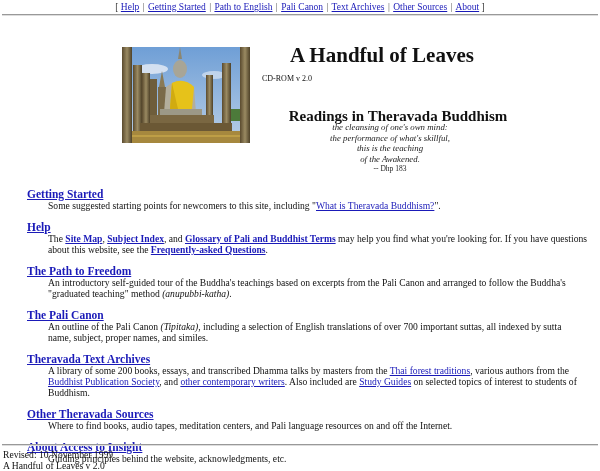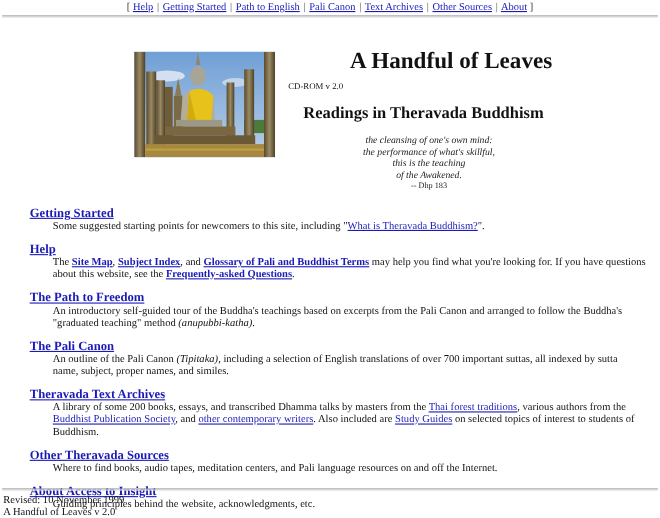--- a/index.html
+++ b/index.html
@@ -15,30 +15,30 @@
     .topnav .sep { color: #555; margin: 0 1px; }
     .hr { position: absolute; left: 2px; width: 596px; height: 0; border-top: 1px solid #999; border-bottom: 1px solid #ddd; }
     .hr.top { top: 14px; }
     .hr.bottom { top: 444px; }
 
     .hero-img {
       position: absolute; left: 122px; top: 47px; width: 128px; height: 96px;
       overflow: hidden; background: #9bb8d8;
     }
     .title {
-      position: absolute; left: 262px; top: 43px; width: 240px; text-align: right;
+      position: absolute; left: 262px; top: 43px; width: 240px; text-align: center;
       font-size: 21px; font-weight: bold; margin: 0;
     }
     .cdrom {
       position: absolute; left: 262px; top: 74px; width: 240px; text-align: left;
       font-size: 8px;
     }
     .subtitle {
       position: absolute; left: 262px; top: 92px; width: 240px; text-align: center;
-      font-size: 15px; font-weight: bold; margin: 3px;
+      font-size: 15px; font-weight: bold; margin: 16px;
     }
     .quote {
       position: absolute; left: 300px; top: 122px; width: 180px; text-align: center;
       font-size: 8.8px; font-style: italic; line-height: 10.5px; color: #222;
     }
     .quote .cite { font-style: normal; font-size: 7.5px; }
 
     .sections { position: absolute; left: 27px; top: 188px; width: 560px; }
     .sec { margin: 0 0 10px 0; }
     .sec h3 { margin: 0; font-size: 11.5px; font-weight: bold; line-height: 12px; }

